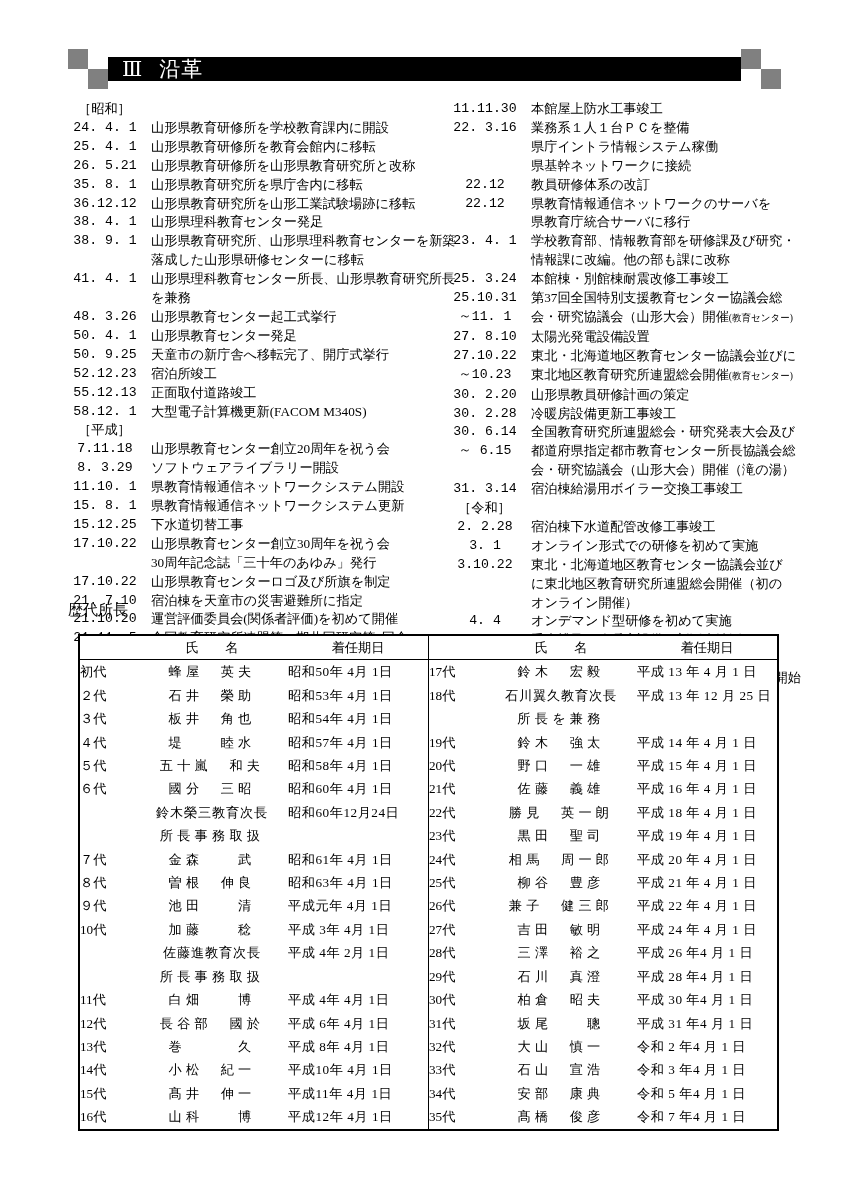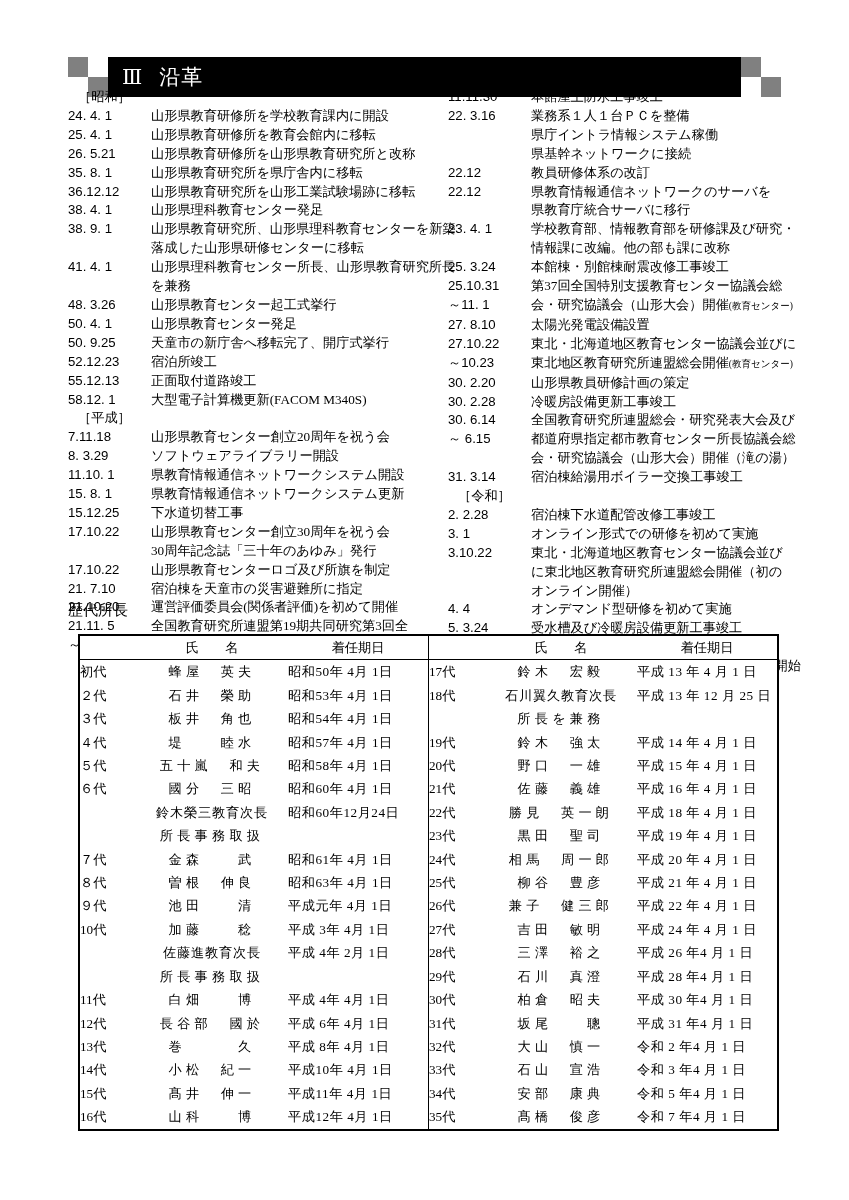--- a/index.html
+++ b/index.html
@@ -15,21 +15,21 @@
     color: #000;
     overflow: hidden;
   }
 
   
   #header-band {
     position: absolute;
     left: 68px;
     top: 57px;
     width: 713px;
-    height: 40px;
+    height: 24px;
     background: #000000;
     display: flex;
     align-items: center;
   }
   .checker {
     width: 40px;
     height: 40px;
     display: grid;
     grid-template-columns: 20px 20px;
     grid-template-rows: 20px 20px;
@@ -47,21 +47,21 @@
     padding-left: 14px;
     white-space: nowrap;
     font-family: "DejaVu Serif", "Liberation Serif", serif;
   }
   #header-title .numeral { margin-right: 16px; }
 
   
   #chronology {
     position: absolute;
     left: 68px;
-    top: 88px;
+    top: 100px;
     width: 760px;
     display: flex;
     gap: 0px;
   }
   .chron-col { width: 380px; }
   .chron-col.right { width: 380px; }
 
   .era-label {
     font-size: 13.2px;
     line-height: 18.9px;
@@ -70,22 +70,22 @@
   }
   .chron-row {
     display: flex;
     font-size: 13.2px;
     line-height: 18.9px;
     white-space: nowrap;
   }
   .chron-date {
     width: 74px;
     flex: 0 0 74px;
-    text-align: left;
-    font-family: Liberation Sans, sans-serif;
+    text-align: center;
+    font-family: Liberation Mono, monospace;
     letter-spacing: 0px;
   }
   .chron-text {
     padding-left: 9px;
     flex: 1 1 auto;
   }
   .chron-row.cont .chron-date { visibility: hidden; }
   .small-note { font-size: 9.5px; }
 
   

